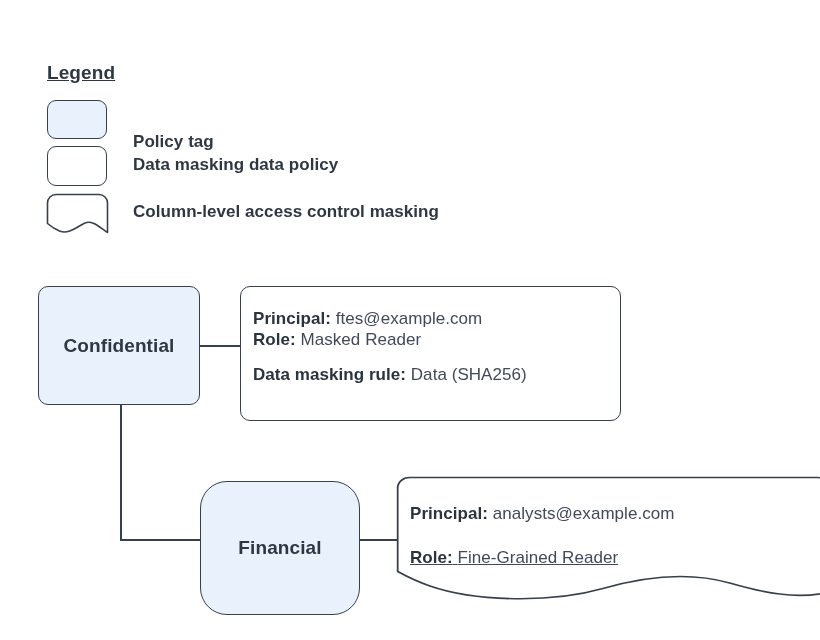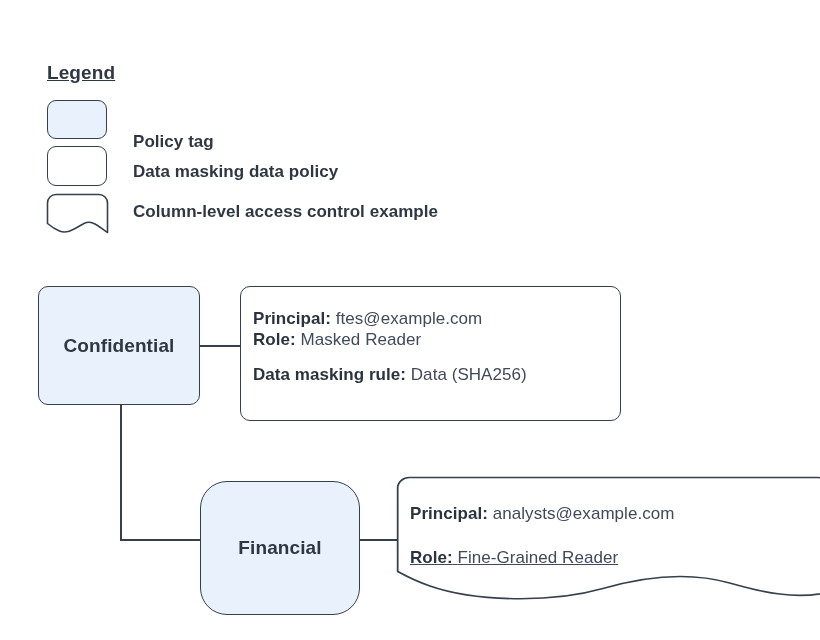--- a/index.html
+++ b/index.html
@@ -38,21 +38,21 @@
   .legend-label {
     position: absolute;
     left: 133px;
     font-size: 17px;
     font-weight: bold;
     color: #2e3742;
     white-space: nowrap;
     letter-spacing: 0.05px;
   }
   .legend-label.l1 { top: 104px; margin-top: 28px; }
-  .legend-label.l2 { top: 162px; }
+  .legend-label.l2 { top: 155px; }
   .legend-label.l3 { top: 202px; }
 
   .legend-swatch {
     position: absolute;
     left: 47px;
     width: 60px;
     box-sizing: border-box;
     border: 1.6px solid #36404d;
     border-radius: 9px;
   }
@@ -179,21 +179,21 @@
 
     <div class="legend-swatch sw2"></div>
     <div class="legend-label l2">Data masking data policy</div>
 
     <div class="legend-swatch-doc">
       <svg class="doc-svg" viewBox="0 0 63 41" preserveAspectRatio="none">
         <path d="M1.5,10 A8.5,8.5 0 0 1 10,1.5 L53,1.5 A8.5,8.5 0 0 1 61.5,10 L61.5,39.5
                  C52,33 46,26.5 38,30.5 C29.5,34.8 22,41.5 13.5,38 C8.5,36 4.5,33 1.5,30.5 Z" fill="#ffffff" stroke="#36404d" stroke-width="1.6" stroke-linejoin="round"></path>
       </svg>
     </div>
-    <div class="legend-label l3">Column-level access control example</div>
+    <div class="legend-label l3">Column-level access control masking</div>
   </div>
 
   <div class="conn conn-h" id="conn-conf-card"></div>
   <div class="conn conn-v" id="conn-conf-down"></div>
   <div class="conn conn-h" id="conn-down-fin"></div>
   <div class="conn conn-h" id="conn-fin-card"></div>
 
   <div class="node" id="node-confidential">
     <span>Confidential</span>
   </div>

